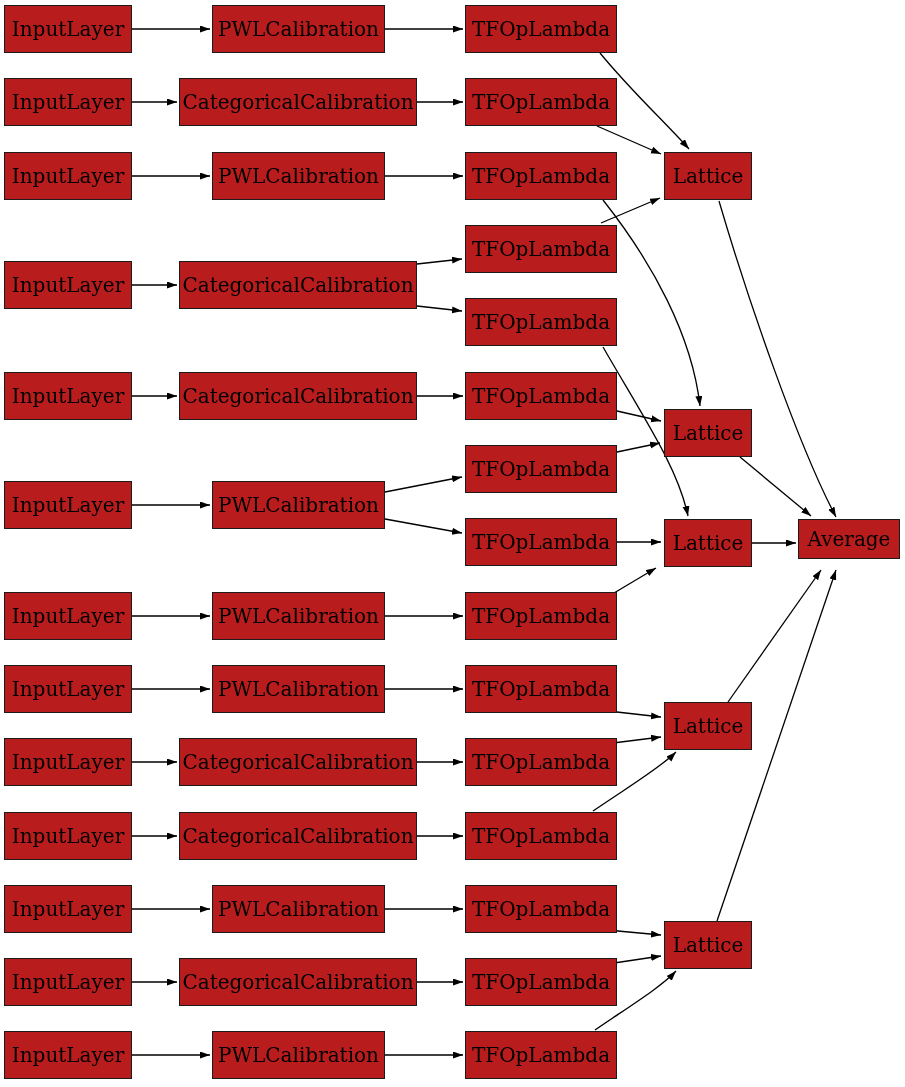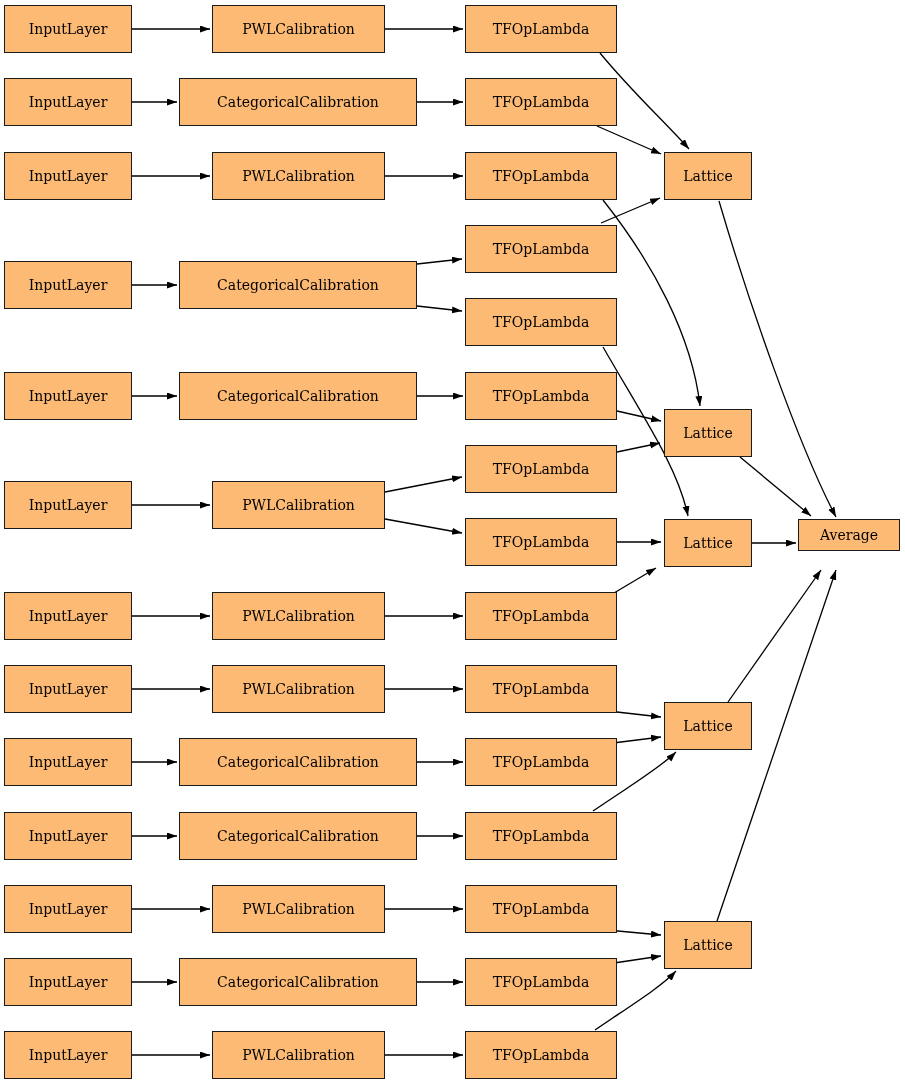--- a/index.html
+++ b/index.html
@@ -1,22 +1,22 @@
 <!DOCTYPE html>
 <html><head>
 <meta charset="utf-8">
 <style>
   html,body{margin:0;padding:0;background:#fff;}
   .canvas{position:relative;width:905px;height:1087px;background:#ffffff;
           font-family:"DejaVu Serif","Liberation Serif",serif;overflow:hidden;}
   .edges{position:absolute;left:0;top:0;}
-  .node{position:absolute;box-sizing:border-box;background:#fdba74;
+  .node{position:absolute;box-sizing:border-box;background:#b91c1c;
         border:1.5px solid #1b1b1b;color:#000;
         display:flex;align-items:center;justify-content:center;
-        font-size:14px;line-height:1;white-space:nowrap;}
+        font-size:20px;line-height:1;white-space:nowrap;}
 </style>
 </head>
 <body>
 
 <div class="canvas">
 
   <svg class="edges" width="905" height="1087" viewBox="0 0 905 1087">
     <defs>
       <marker id="arrow" markerWidth="11" markerHeight="9" refX="10" refY="3.5" orient="auto" markerUnits="userSpaceOnUse">
         <path d="M0,0 L10,3.5 L0,7 Z" fill="#000"></path>
@@ -120,15 +120,15 @@
   <div class="node" style="left:465px;top:885px;width:152px;height:48px">TFOpLambda</div>
   <div class="node" style="left:465px;top:958px;width:152px;height:48px">TFOpLambda</div>
   <div class="node" style="left:465px;top:1031px;width:152px;height:48px">TFOpLambda</div>
 
   <div class="node" style="left:664px;top:152px;width:88px;height:48px">Lattice</div>
   <div class="node" style="left:664px;top:409px;width:88px;height:48px">Lattice</div>
   <div class="node" style="left:664px;top:519px;width:88px;height:48px">Lattice</div>
   <div class="node" style="left:664px;top:702px;width:88px;height:48px">Lattice</div>
   <div class="node" style="left:664px;top:921px;width:88px;height:48px">Lattice</div>
 
-  <div class="node" style="left:798px;top:519px;width:102px;height:32px">Average</div>
+  <div class="node" style="left:798px;top:519px;width:102px;height:40px">Average</div>
 
 </div>
 
 </body></html>

